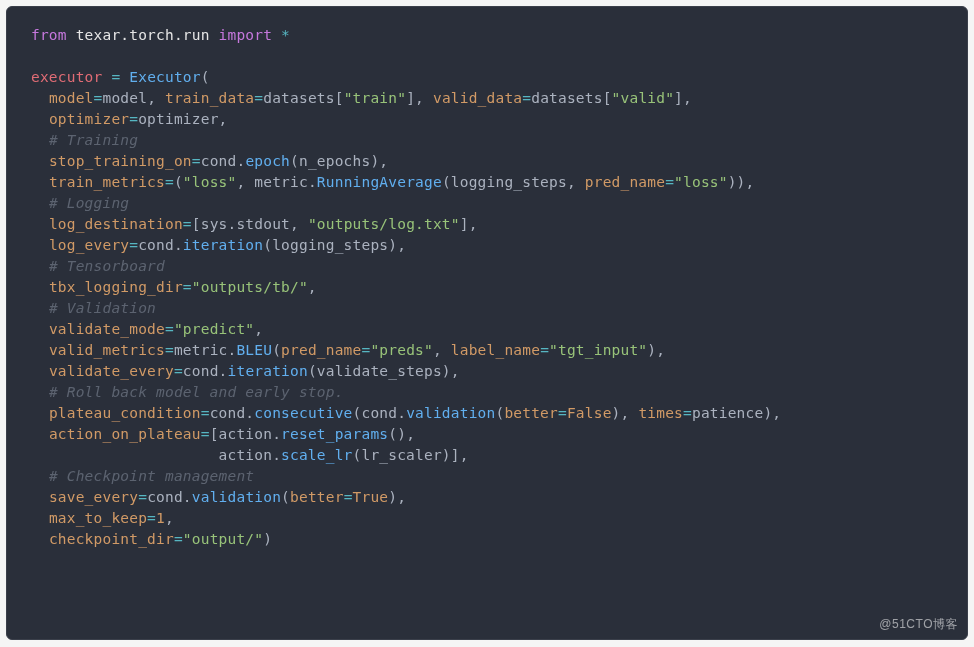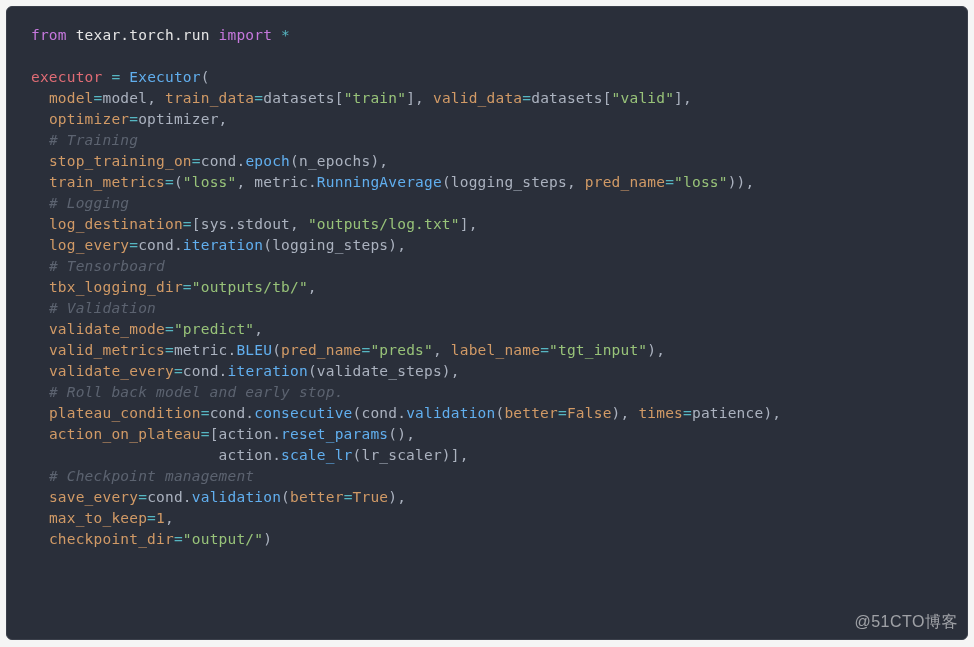--- a/index.html
+++ b/index.html
@@ -41,21 +41,21 @@
   .bool      { color: #d19a66; }
   .num       { color: #d19a66; }
   .comment   { color: #5c6370; font-style: italic; }
   .punct     { color: #abb2bf; }
   .plain     { color: #abb2bf; }
   .watermark {
     position: absolute;
     right: 16px;
     bottom: 14px;
     color: rgba(255,255,255,0.55);
-    font-size: 16px;
+    font-size: 12px;
     font-family: -apple-system, BlinkMacSystemFont, "Segoe UI", sans-serif;
     letter-spacing: 0.5px;
   }
 </style>
 </head>
 <body>
 
 <div class="code-block">
 <pre><span class="kw-from">from</span> <span class="module">texar.torch.run</span> <span class="kw-import">import</span> <span class="star">*</span>
 

